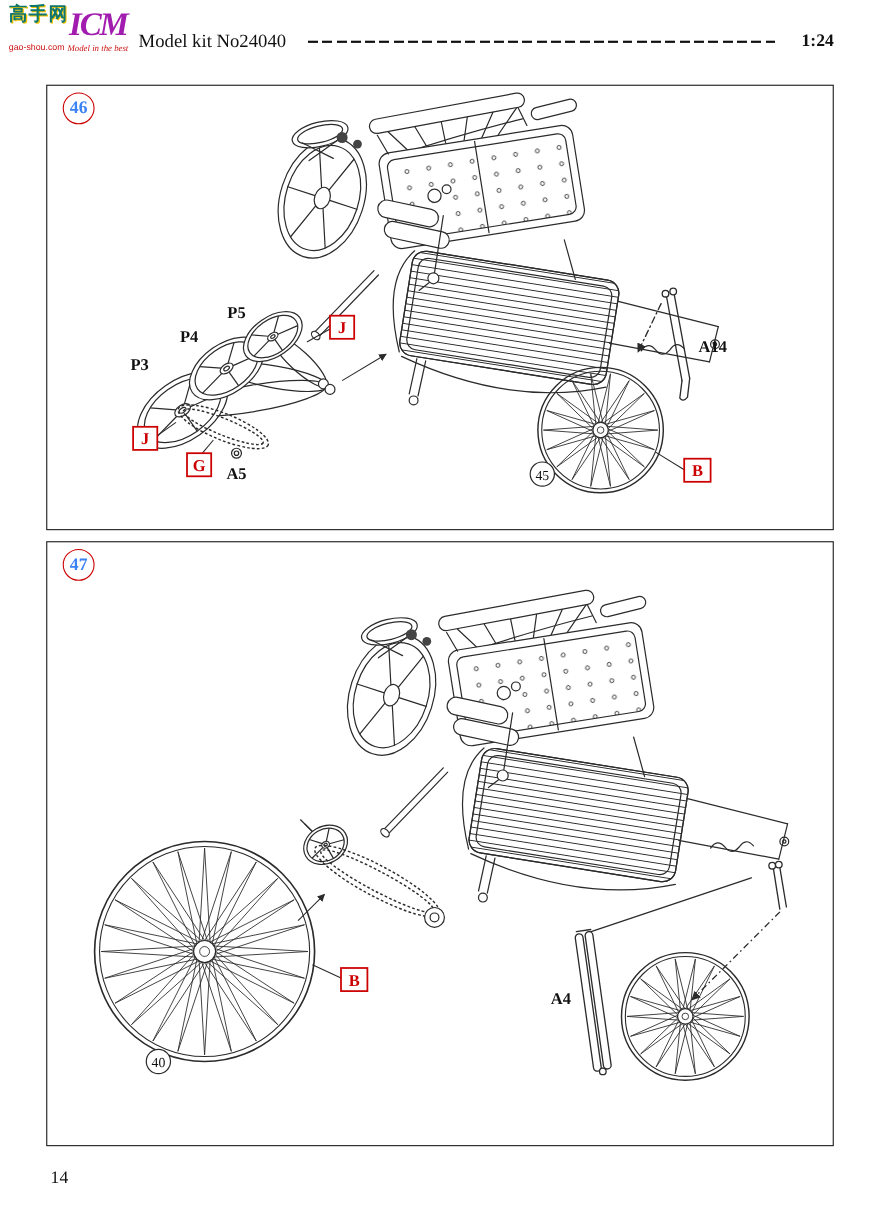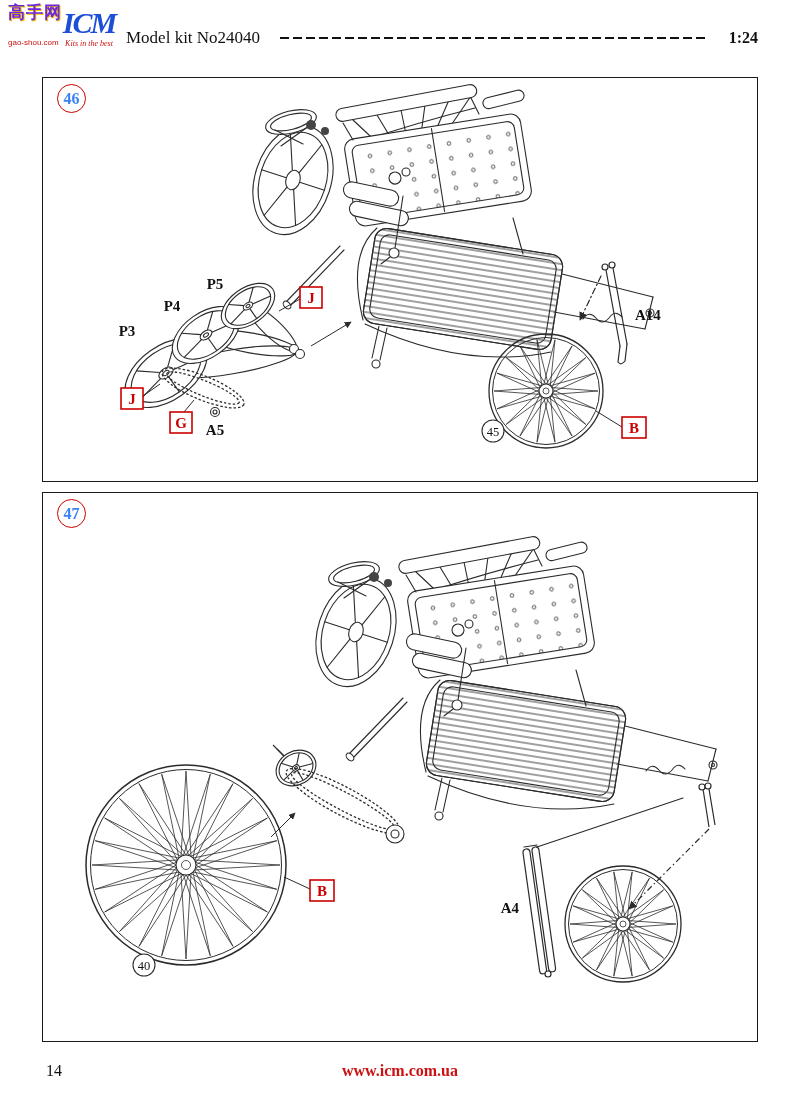--- a/index.html
+++ b/index.html
@@ -1,24 +1,24 @@
 <!DOCTYPE html>
 <html><head>
 <meta charset="utf-8">
 <style>
   html,body{margin:0;padding:0;background:#ffffff;}
   #page{position:relative;width:800px;height:1104px;background:#fff;overflow:hidden;
         font-family:"Liberation Serif",serif;color:#111;}
   
   #watermark{position:absolute;left:8px;top:4px;width:70px;line-height:1;}
-  #watermark .wm-title{font-weight:bold;font-size:17px;color:#6d28d9;letter-spacing:1px;
+  #watermark .wm-title{font-weight:bold;font-size:17px;color:#0f766e;letter-spacing:1px;
         text-shadow:1px 1px 0 #f5c400;font-family:"Liberation Sans",sans-serif;}
   #watermark .wm-sub{font-size:8px;color:#cc1111;margin-top:18px;font-family:"Liberation Sans",sans-serif;}
   #icm-logo{position:absolute;left:58px;top:8px;width:62px;text-align:center;}
-  #icm-logo .icm-name{font-style:italic;font-weight:bold;font-size:30px;color:#1d4ed8;
+  #icm-logo .icm-name{font-style:italic;font-weight:bold;font-size:30px;color:#a21caf;
         letter-spacing:-2px;line-height:1;}
   #icm-logo .icm-tagline{font-style:italic;font-size:8px;color:#cc1111;margin-top:1px;}
   #header-row{position:absolute;left:126px;top:28px;right:42px;display:flex;align-items:center;gap:20px;}
   #kit-title{font-size:17px;white-space:nowrap;}
   #header-rule{flex:1;height:2px;
         background:repeating-linear-gradient(to right,#111 0 9px,transparent 9px 13px);}
   #scale-label{font-size:16px;font-weight:bold;white-space:nowrap;}
   
   .step-box{position:absolute;left:42px;width:714px;border:1.3px solid #1a1a1a;background:#fff;}
   #box-46{top:77px;height:403px;}
@@ -38,21 +38,21 @@
 
 <div id="page">
 
   <div id="watermark">
     <div class="wm-title">高手网</div>
     <div class="wm-sub">gao-shou.com</div>
   </div>
 
   <div id="icm-logo">
     <div class="icm-name">ICM</div>
-    <div class="icm-tagline">Kits in the best</div>
+    <div class="icm-tagline">Model in the best</div>
   </div>
 
   <div id="header-row">
     <span id="kit-title">Model kit No24040</span>
     <span id="header-rule"></span>
     <span id="scale-label">1:24</span>
   </div>
 
   <div id="box-46" class="step-box">
     <div class="step-circle">46</div>
@@ -404,15 +404,14 @@
       </g>
 
       <g>
         <circle cx="101" cy="472" r="11" fill="#fff" stroke="#2b2b2b" stroke-width="1.1"></circle>
         <text x="101" y="477" font-size="12.5" text-anchor="middle" fill="#111">40</text>
       </g>
     </svg>
   </div>
 
   <div id="footer-page">14</div>
-  <div id="footer-url">www.icm.com.ua</div>
 
 </div>
 
 </body></html>

